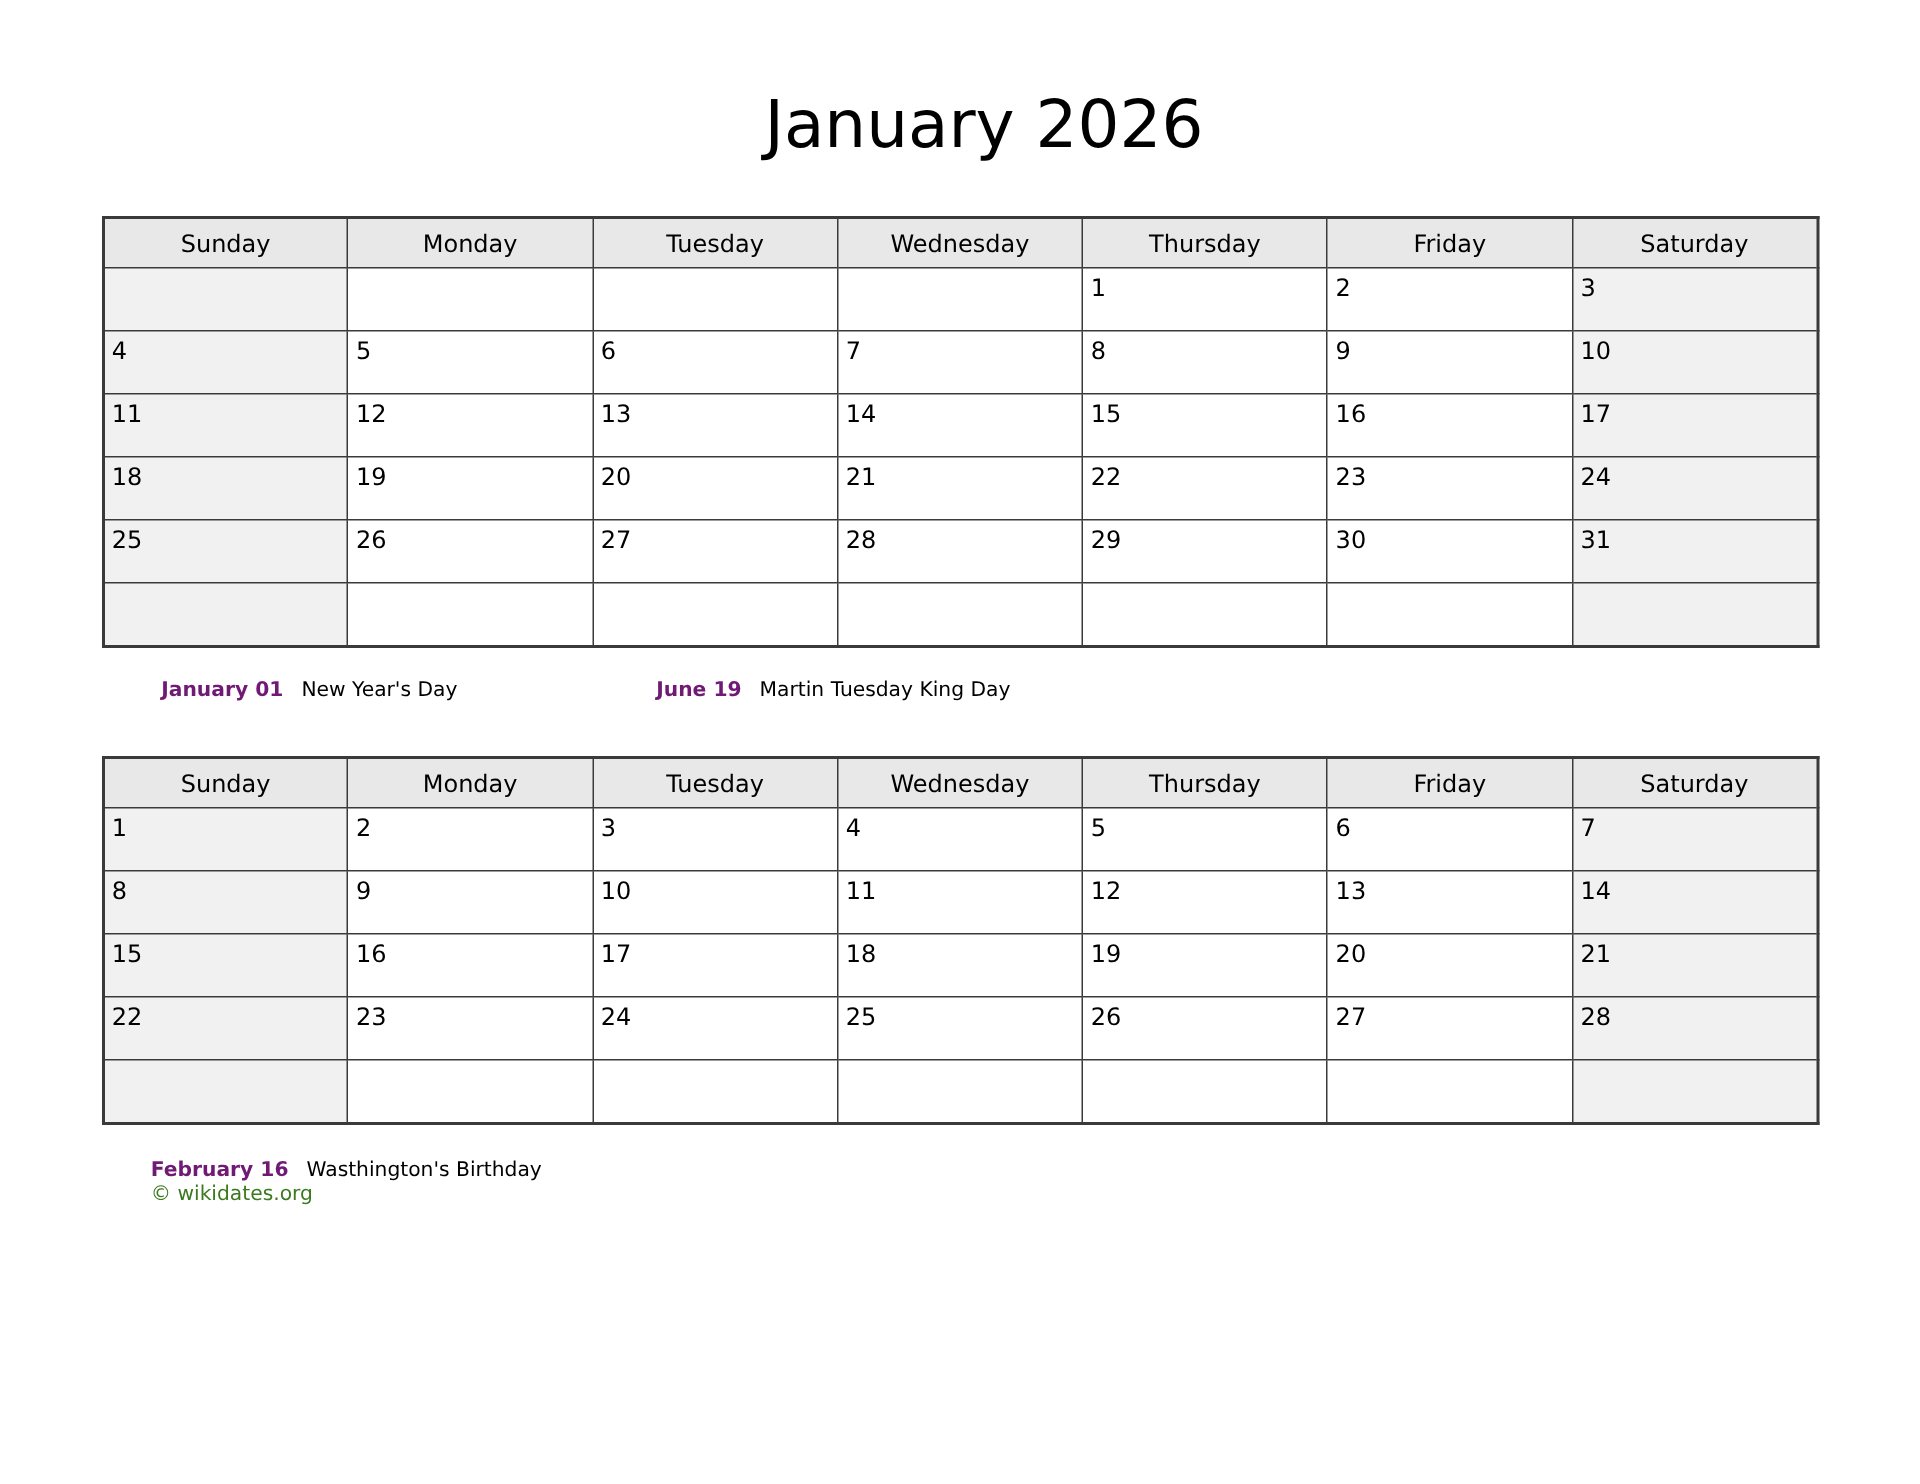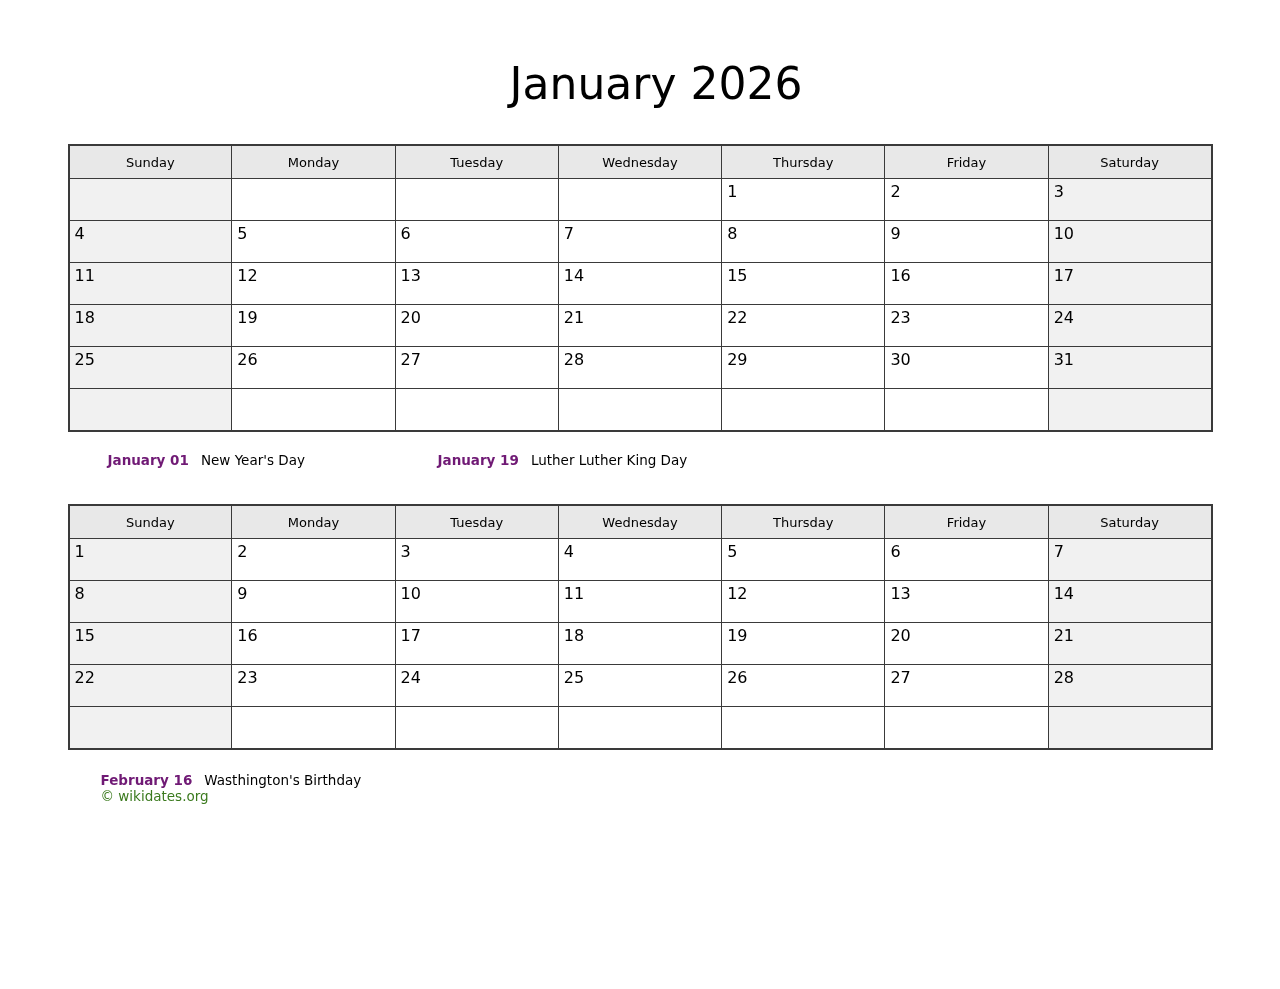--- a/index.html
+++ b/index.html
@@ -36,21 +36,21 @@
   }
   table.calendar {
     border-collapse: collapse;
     width: 1145px;
     table-layout: fixed;
     border: 2px solid #3a3a3a;
   }
   table.calendar th {
     background: #e8e8e8;
     border: 1px solid #3a3a3a;
-    font-size: 13px;
+    font-size: 16px;
     font-weight: normal;
     text-align: center;
     height: 28px;
     padding: 2px 0;
     color: #000000;
   }
   table.calendar td {
     border: 1px solid #3a3a3a;
     height: 38px;
     vertical-align: top;
@@ -184,22 +184,22 @@
       </tbody>
     </table>
   </div>
 
   <div class="holidays" id="jan-holidays">
     <div class="holiday">
       <span class="hdate">January 01</span>
       <span class="hname">New Year's Day</span>
     </div>
     <div class="holiday">
-      <span class="hdate">January 19</span>
-      <span class="hname">Luther Luther King Day</span>
+      <span class="hdate">June 19</span>
+      <span class="hname">Martin Tuesday King Day</span>
     </div>
   </div>
 
 
   <div class="cal-wrap" id="feb-cal-wrap">
     <table class="calendar">
       <thead>
         <tr>
           <th>Sunday</th>
           <th>Monday</th>

